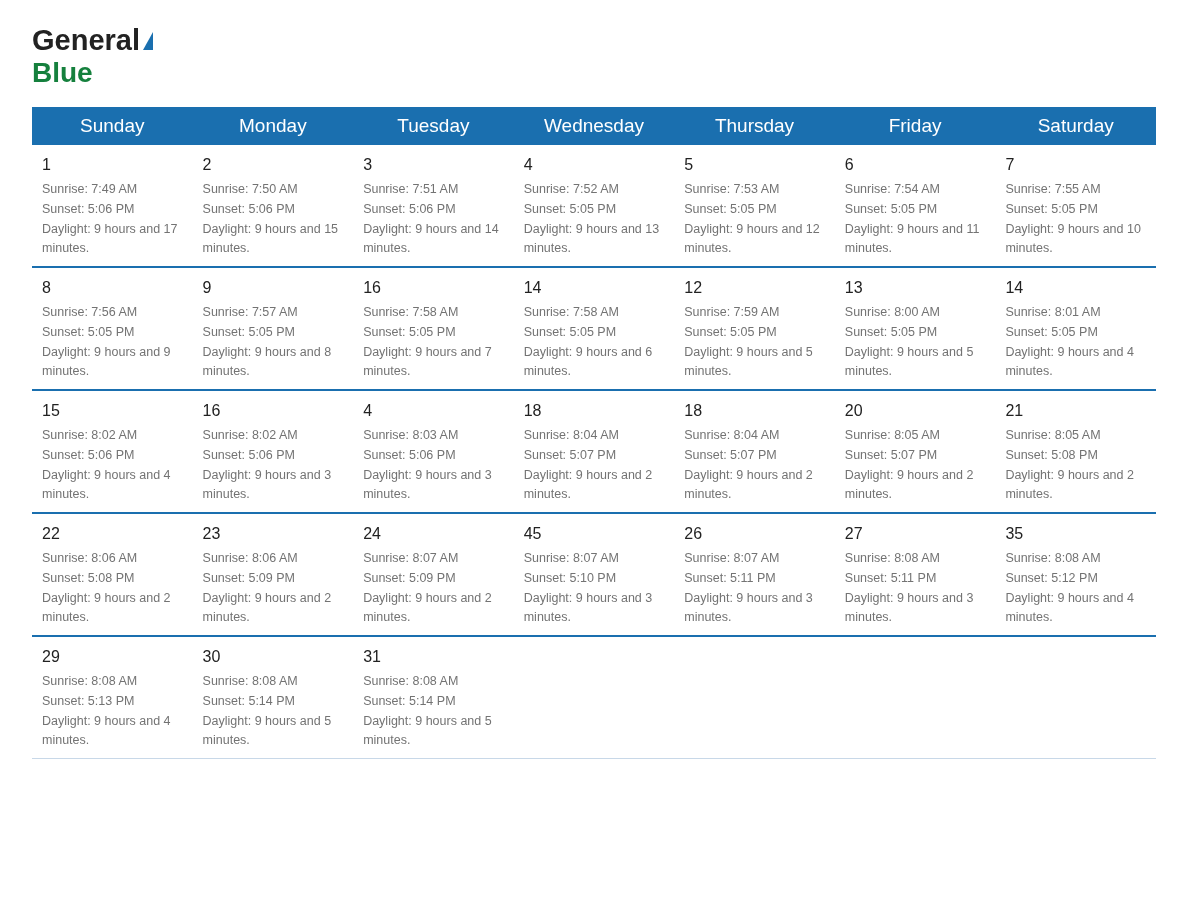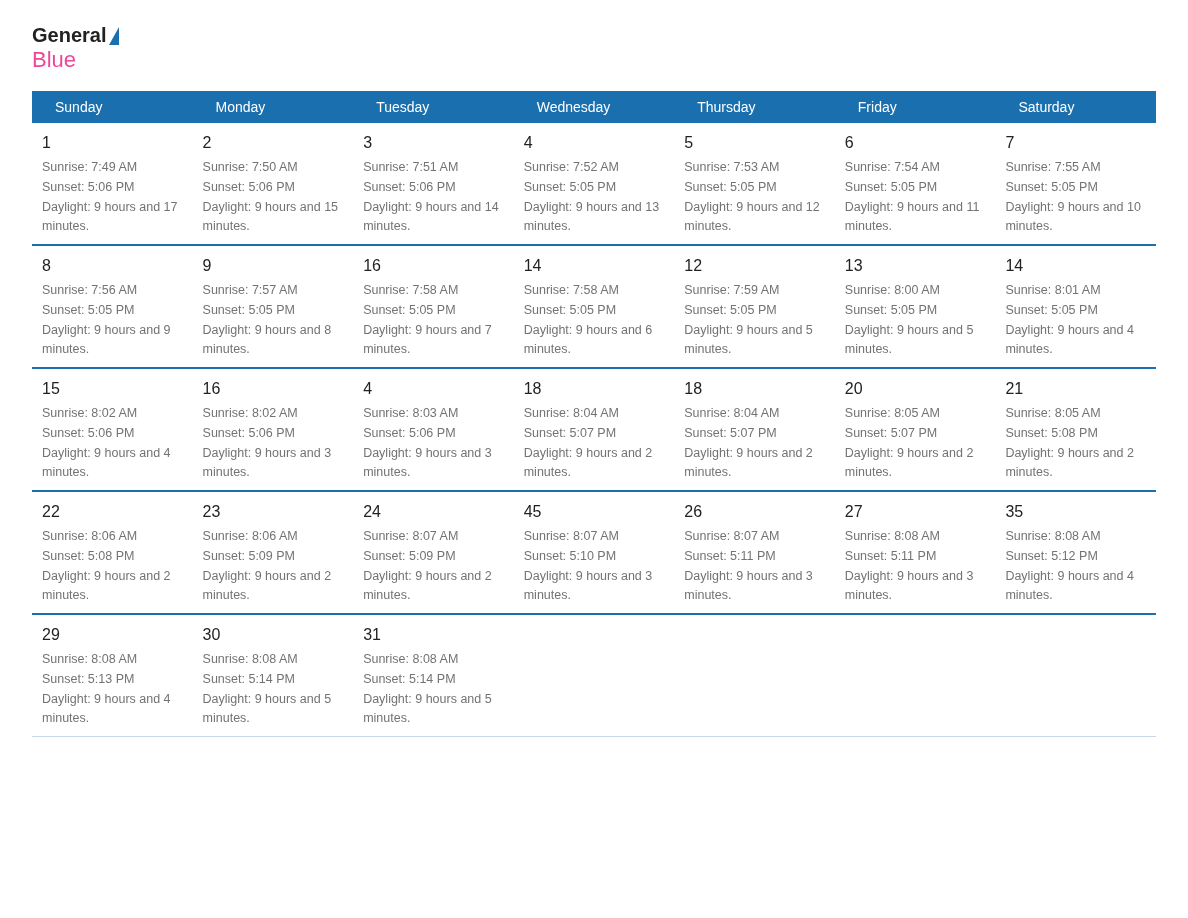--- a/index.html
+++ b/index.html
@@ -16,38 +16,38 @@
       margin-bottom: 18px;
     }
     .logo {
       display: flex;
       flex-direction: column;
       align-items: flex-start;
     }
     .logo-top {
       display: flex;
       align-items: center;
-      font-size: 20px;
+      font-size: 29px;
       font-weight: bold;
       color: #222;
     }
     .logo-general { color: #222; font-weight: bold; }
     .logo-triangle {
       width: 0; height: 0;
       border-left: 10px solid transparent;
       border-right: 0px solid transparent;
       border-bottom: 18px solid #1a6faf;
       margin-left: 3px;
       margin-right: 3px;
       display: inline-block;
     }
     .logo-blue {
-      color: #ec4899;
-      font-weight: normal;
-      font-size: 22px;
+      color: #15803d;
+      font-weight: bold;
+      font-size: 28px;
     }
     .title-section {
       text-align: right;
     }
     .month-title {
       font-size: 48px;
       font-weight: normal;
       color: #222;
     }
     .location-title {
@@ -56,22 +56,22 @@
     }
     table {
       width: 100%;
       border-collapse: collapse;
       font-size: 13px;
     }
     thead tr th {
       background-color: #1a6faf;
       color: #fff;
       padding: 8px 23px;
-      text-align: left;
-      font-size: 14px;
+      text-align: center;
+      font-size: 19px;
       font-weight: normal;
     }
     tbody tr td {
       vertical-align: top;
       padding: 8px 10px;
       border-bottom: 1px solid #c8d8e8;
       width: 14.28%;
       line-height: 1.5;
     }
     tbody tr td .day-num {

